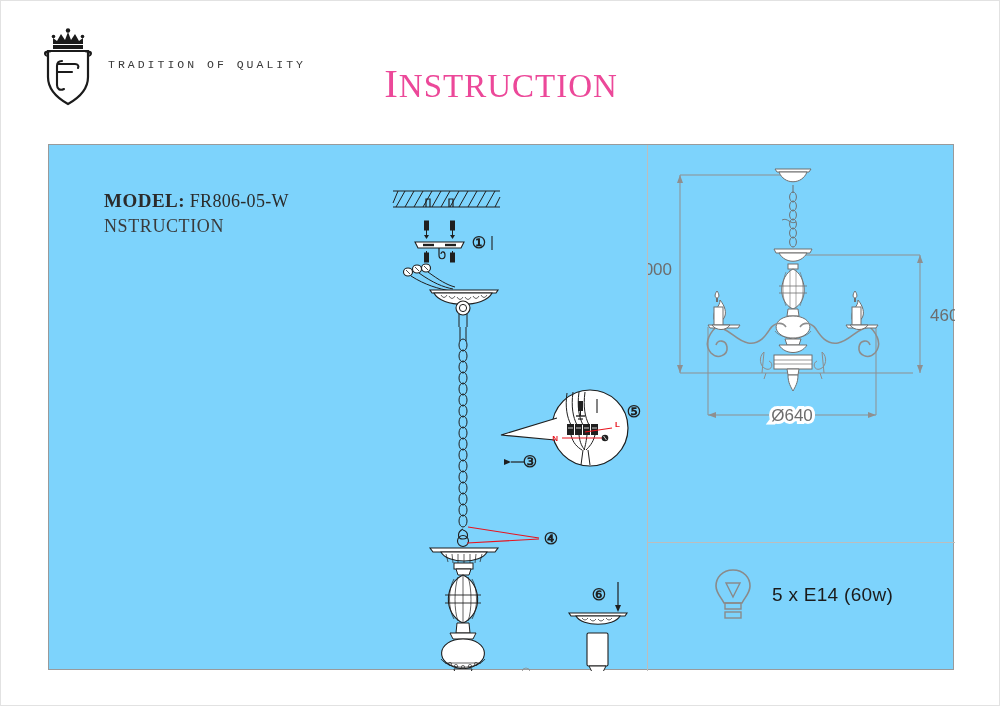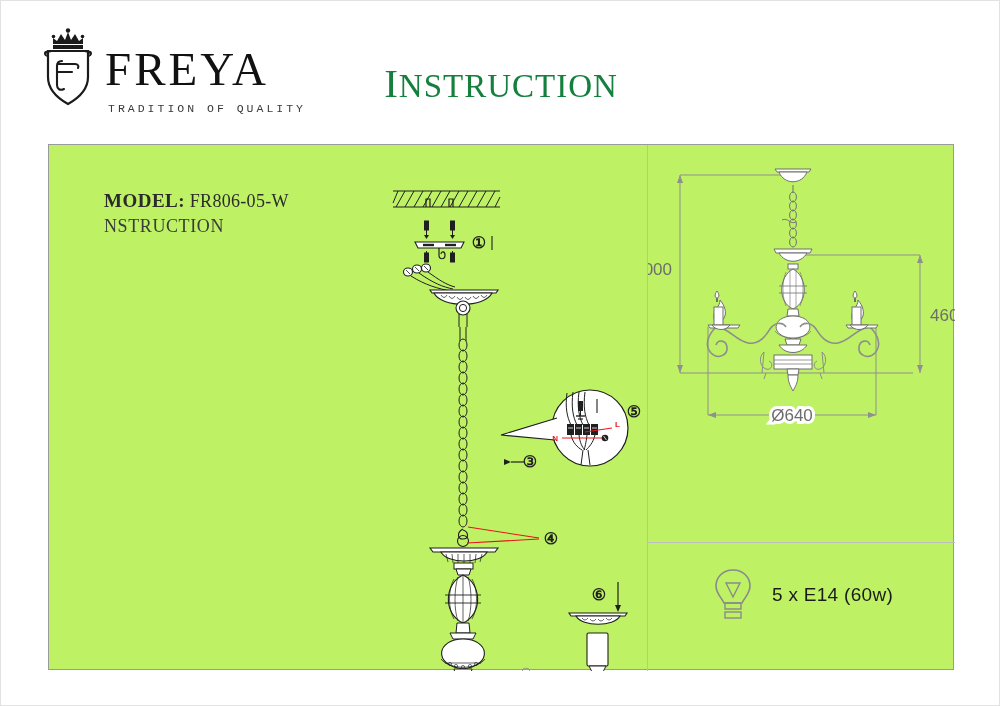--- a/index.html
+++ b/index.html
@@ -45,33 +45,33 @@
     color:#3a3a3a;
     margin-top:11px;
     padding-left:3px;
   }
   .doc-title{
     position:absolute;left:0;top:58px;width:1000px;
     text-align:center;
     font-family:"Liberation Serif", serif;
     font-size:41px;
     letter-spacing:1px;
-    color:#15803d;
+    color:#ec4899;
     font-weight:400;
   }
   .doc-title .big{font-size:41px;}
   .doc-title .small{font-size:33px;}
 
   
   .frame{
     position:absolute;left:47px;top:143px;
     width:906px;height:526px;
     border:1px solid #9a9a9a;
     box-sizing:border-box;
-    background:#bef264;
+    background:#7dd3fc;
   }
   .vdiv{
     position:absolute;left:598px;top:0;width:1px;height:526px;
     background:#bdbdbd;
   }
   .hdiv{
     position:absolute;left:598px;top:397px;width:308px;height:1px;
     background:#bdbdbd;
   }
 
@@ -143,21 +143,20 @@
           <path d="M10 24 C4 22 3 29 9 30 C6 27 8 24 12 26 Z" fill="#1b1b1b"></path>
           <path d="M48 24 C54 22 55 29 49 30 C52 27 50 24 46 26 Z" fill="#1b1b1b"></path>
 
           <path d="M9 24 L49 24 L49 50 C49 64 38 72 29 77 C20 72 9 64 9 50 Z" fill="none" stroke="#1b1b1b" stroke-width="2.2"></path>
 
           <path d="M23 34 C20 34 18 36 18 39 L18 58 C18 62 21 64 25 62
                    M19 45 L33 45 M20 37 L36 37 C39 37 40 39 39 41" fill="none" stroke="#1b1b1b" stroke-width="2.1" stroke-linecap="round"></path>
         </svg>
       </div>
       <div class="wordmark">
-        <div class="name">FREYA</div>
         <div class="tag">TRADITION OF QUALITY</div>
       </div>
     </div>
 
     <div class="doc-title">
       <span class="big">I</span><span class="small">NSTRUCTION</span>
     </div>
   </div>
 
   <div class="frame">

